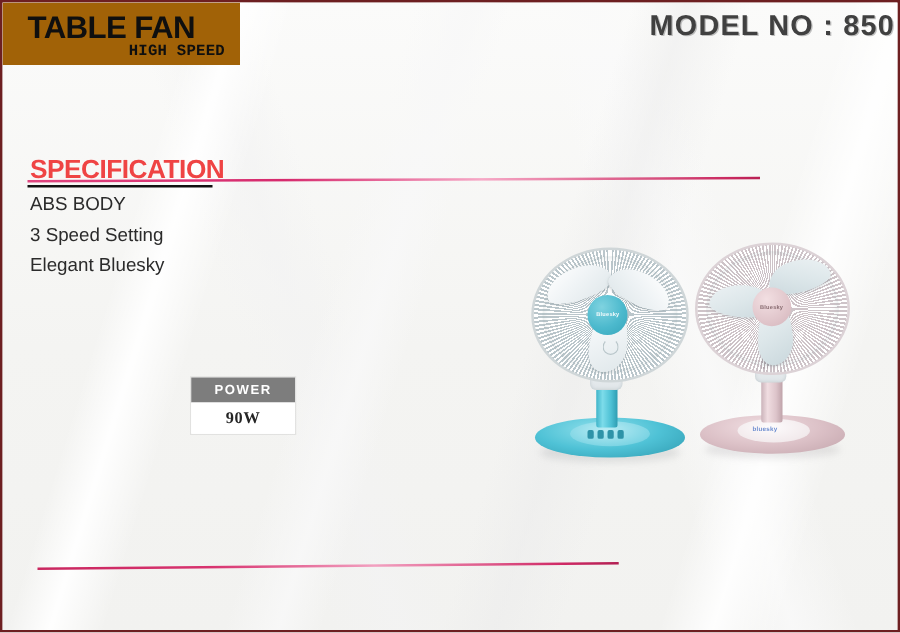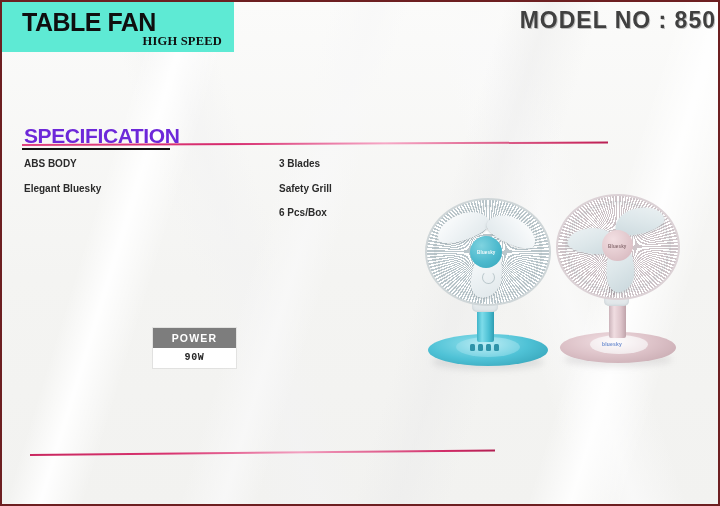--- a/index.html
+++ b/index.html
@@ -37,44 +37,44 @@
         rgba(243,243,243,.7) 36%, rgba(255,255,255,0) 41%,
         rgba(255,255,255,0) 66%, rgba(250,250,250,.8) 72%, rgba(255,255,255,0) 78%),
       linear-gradient(180deg, #fbfbfa 0%, #f4f4f2 55%, #f2f2f0 100%);
   }
 
   
   .title-banner {
     position: absolute;
     left: 0;
     top: 0;
-    width: 232px;
+    width: 190px;
     height: 50px;
-    background: #5eead4;
+    background: #a16207;
     overflow: hidden;
   }
   .title-banner .t-main {
     position: absolute;
     left: 20px;
     top: 6px;
     font-size: 25px;
     font-weight: bold;
     letter-spacing: -0.5px;
     color: #0f0f0f;
     font-family: "Liberation Sans", sans-serif;
   }
   .title-banner .t-sub {
     position: absolute;
     right: 12px;
     top: 32px;
     font-size: 12.5px;
     font-weight: bold;
     letter-spacing: 0.2px;
     color: #0f0f0f;
-    font-family: Liberation Serif, serif;
+    font-family: Liberation Mono, monospace;
   }
 
   .model-no {
     position: absolute;
     right: 2px;
     top: 5px;
     font-size: 23px;
     font-weight: bold;
     letter-spacing: 1px;
     color: #404040;
@@ -84,21 +84,21 @@
   }
 
   
   .spec-heading {
     position: absolute;
     left: 22px;
     top: 122px;
     font-size: 21px;
     font-weight: bold;
     letter-spacing: -0.4px;
-    color: #6d28d9;
+    color: #ef4444;
     font-family: "Liberation Sans", sans-serif;
   }
   .spec-underline {
     position: absolute;
     left: 20px;
     top: 146px;
     width: 148px;
     height: 2px;
     background: #111;
   }
@@ -108,61 +108,60 @@
     top: 142px;
     width: 586px;
     height: 2px;
     background: linear-gradient(90deg, #e0457f 0%, #d62a6d 35%, #f6a8c6 62%, #c9295f 96%, #b82154 100%);
     transform: rotate(-0.25deg);
     transform-origin: left center;
   }
 
   .spec-col {
     position: absolute;
-    font-size: 10px;
+    font-size: 15px;
     color: #2b2b2b;
     font-family: "Liberation Sans", sans-serif;
-    font-weight: bold;
   }
   .spec-col.left  { left: 22px; top: 155px; }
   .spec-col.right { left: 277px; top: 155px; }
   .spec-col .spec-item {
     height: 24.6px;
     line-height: 13px;
     white-space: nowrap;
   }
 
   
   .power-box {
     position: absolute;
     left: 151px;
-    top: 326px;
+    top: 300px;
     width: 83px;
     background: #ffffff;
     box-shadow: 0 0 0 1px rgba(0,0,0,.07);
   }
   .power-box .p-head {
     background: #7d7d7d;
     color: #ffffff;
     text-align: center;
     font-size: 10.5px;
     font-weight: bold;
     letter-spacing: 1.2px;
     padding: 4px 0 4px;
     font-family: "Liberation Sans", sans-serif;
   }
   .power-box .p-val {
     background: #ffffff;
     color: #252525;
     text-align: center;
-    font-size: 10px;
+    font-size: 13px;
     font-weight: bold;
     letter-spacing: .6px;
     padding: 4px 0 5px;
-    font-family: Liberation Mono, monospace;
+    font-family: Liberation Serif, serif;
   }
 
   
   .bottom-pinkline {
     position: absolute;
     left: 28px;
     top: 452px;
     width: 465px;
     height: 2px;
     background: linear-gradient(90deg, #c9275f 0%, #d8336f 30%, #f2a0c0 58%, #d02a66 90%, #b21f52 100%);
@@ -332,28 +331,24 @@
   </div>
 
   <div class="model-no">MODEL NO : 850</div>
 
   <div class="spec-pinkline"></div>
   <div class="spec-heading">SPECIFICATION</div>
   <div class="spec-underline"></div>
 
   <div class="spec-col left">
     <div class="spec-item">ABS BODY</div>
+    <div class="spec-item">3 Speed Setting</div>
     <div class="spec-item">Elegant Bluesky</div>
   </div>
 
-  <div class="spec-col right">
-    <div class="spec-item">3 Blades</div>
-    <div class="spec-item">Safety Grill</div>
-    <div class="spec-item">6 Pcs/Box</div>
-  </div>
 
   <div class="power-box">
     <div class="p-head">POWER</div>
     <div class="p-val">90W</div>
   </div>
 
 
   <div class="fan" id="fan-blue">
     <div class="shadow" style="left:12px; top:156px; width:112px; height:16px; background:rgba(120,130,135,.18);"></div>
 

